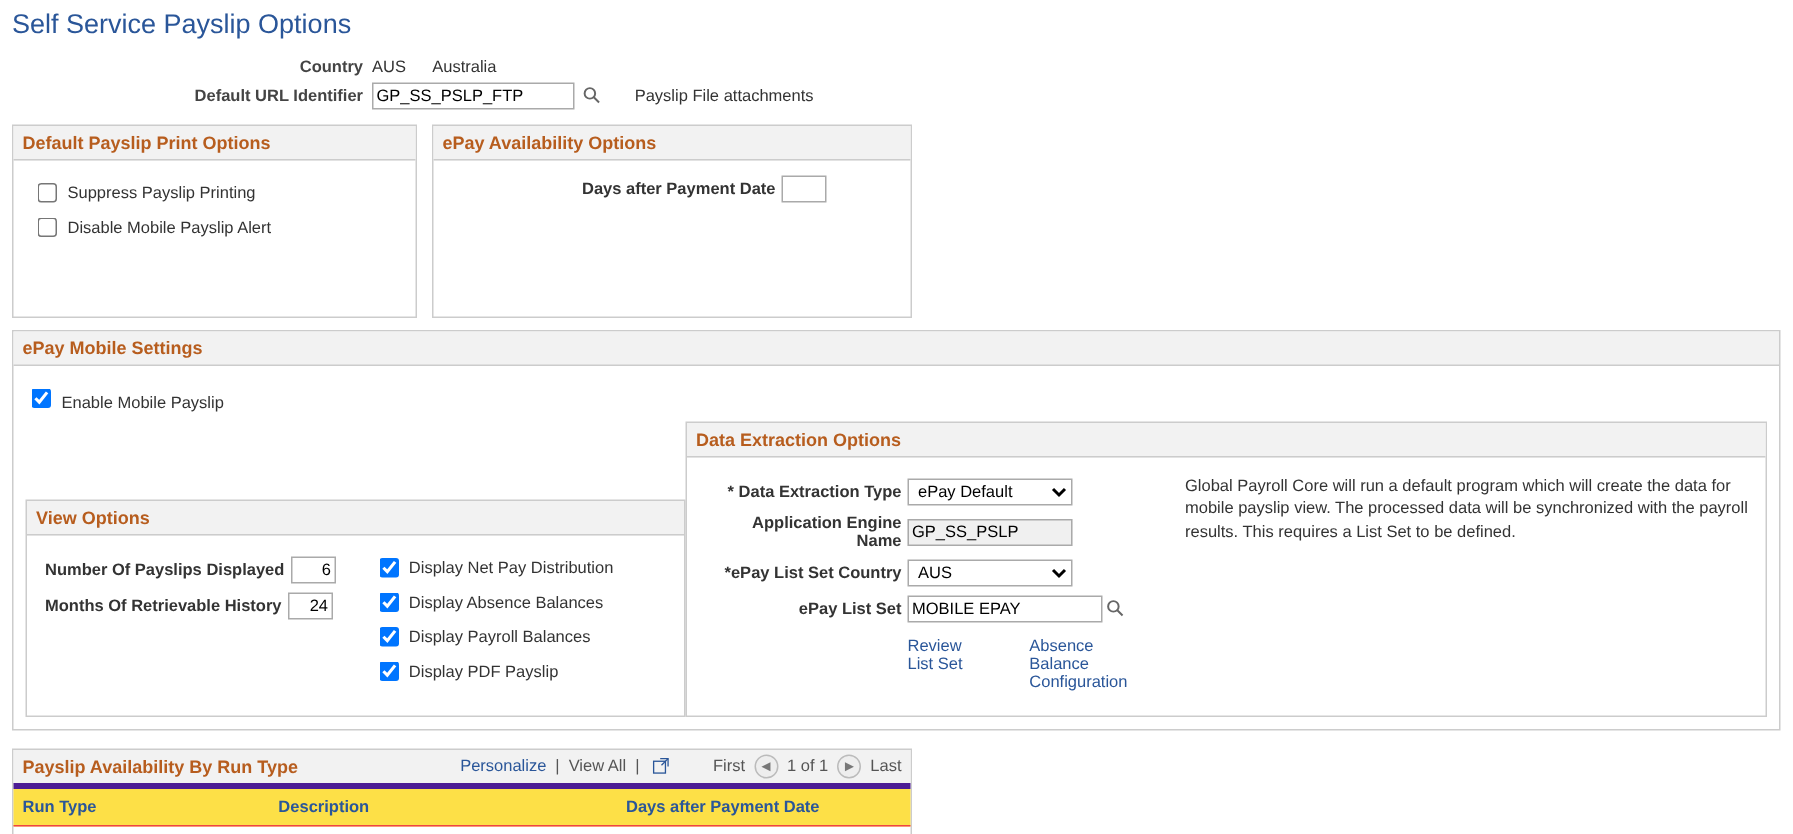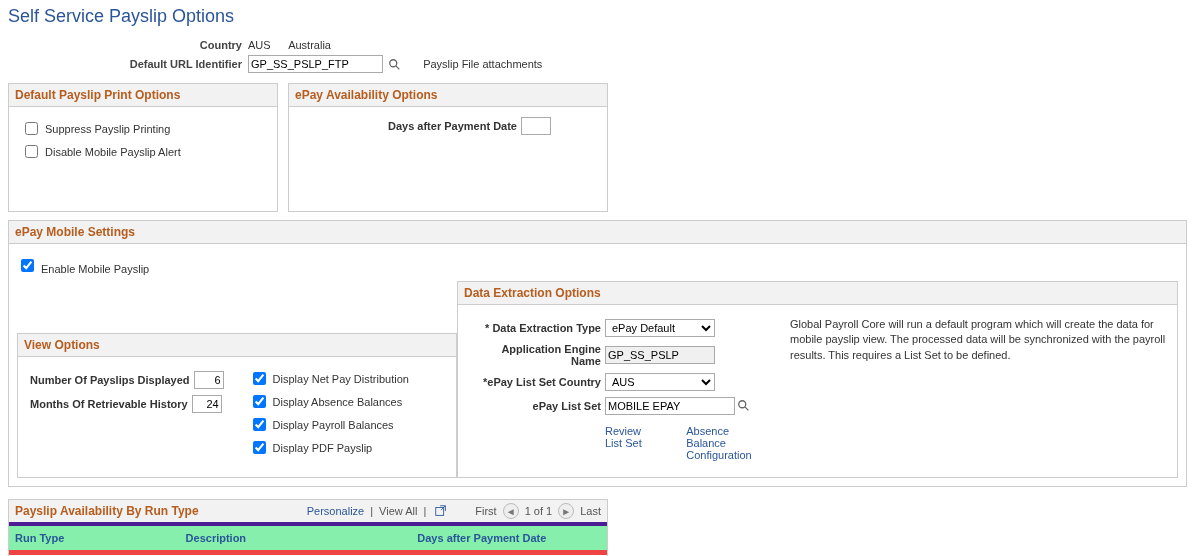--- a/index.html
+++ b/index.html
@@ -72,21 +72,21 @@
   }
   .grid-title { color: #b75d1e; font-weight: bold; font-size: 12px; flex:1;}
   .grid-tools { display: flex; align-items: center; gap: 6px; color:#555; }
   .nav-icon {
     display:inline-flex; width:16px; height:16px;
     border-radius:50%; background:#eee; border:1px solid #bbb;
     align-items:center; justify-content:center;
     font-size:10px; color:#777; cursor:pointer;
   }
   .col-headers {
-    display: flex; background: #86efac; border-bottom: 5px solid #ef4444; gap: 38px;
+    display: flex; background: #fde047; border-bottom: 1px solid #ef4444; gap: 38px;
   }
   .col-headers > div {
     padding: 6px; font-weight: bold; color: #2a5699;
   }
   .grid-row { display:flex; padding:6px; align-items:center;}
   .col-runtype { width: 150px; }
   .col-desc { width: 220px; }
   .col-days { width: 165px; }
   .col-actions { flex:1; display:flex; gap:4px; justify-content:flex-start;}
   .small-btn {

